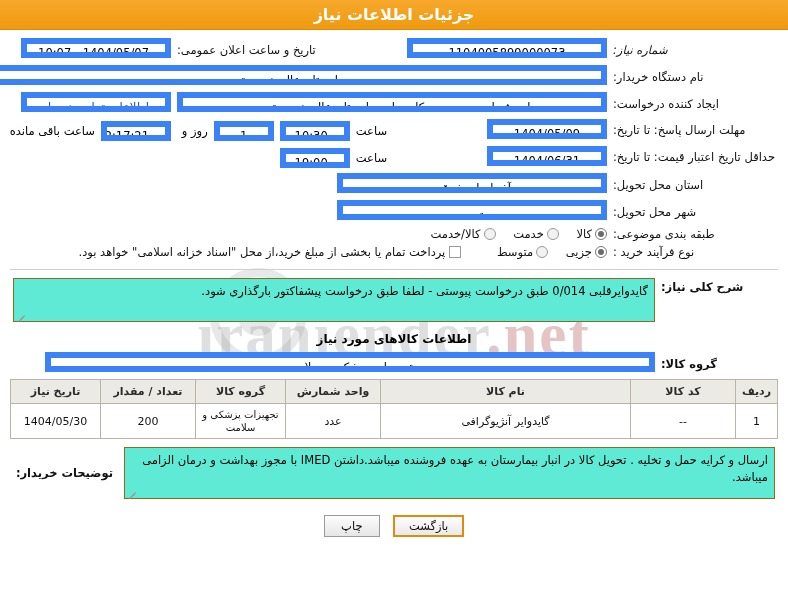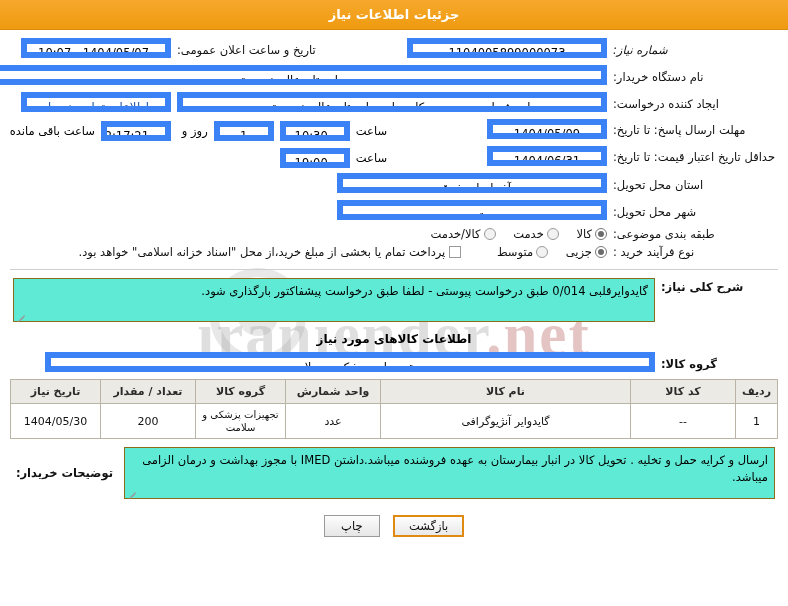--- a/index.html
+++ b/index.html
@@ -47,21 +47,21 @@
     background: rgba(150,150,150,0.22);
     border-radius: 50%;
     left: 19px; top: 19px;
   }
 
   .titlebar {
     height: 30px;
     background: #f5a623;
     background: linear-gradient(#f7a92c, #ef9a10);
     color: #fff;
-    font-size: 13px;
+    font-size: 16px;
     font-weight: bold;
     display: flex;
     align-items: center;
     justify-content: center;
     border-bottom: 1px solid #d98b0c;
   }
 
   .content {
     position: relative;
     z-index: 10;

